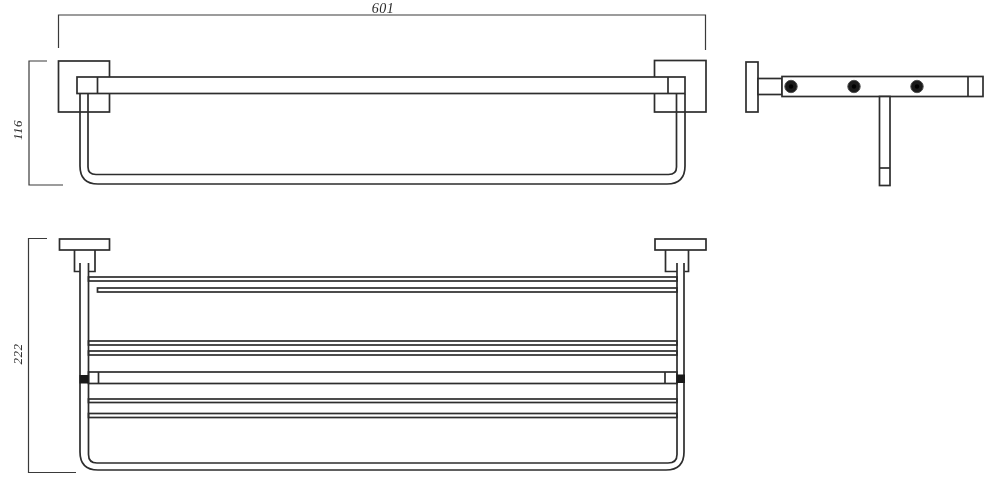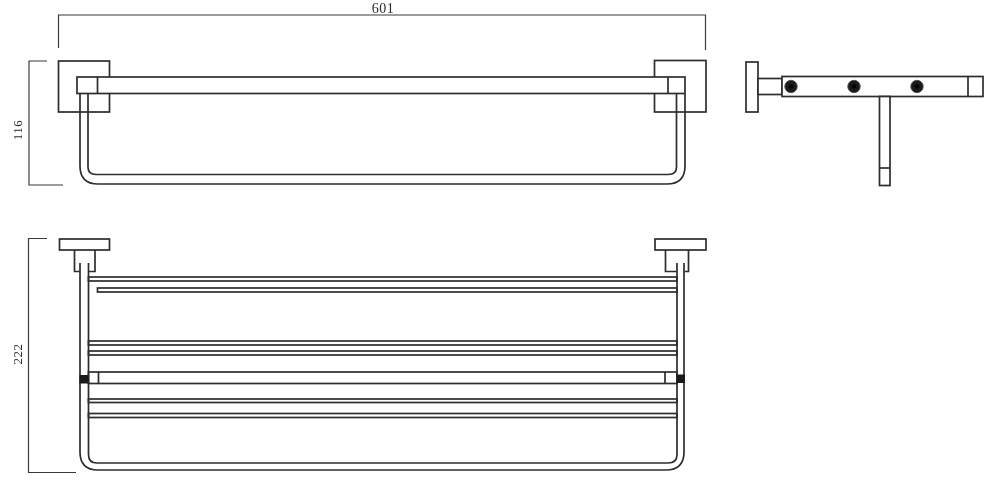--- a/index.html
+++ b/index.html
@@ -4,21 +4,21 @@
 <style>
   html, body {
     margin: 0;
     padding: 0;
     width: 1000px;
     height: 483px;
     background: #ffffff;
     overflow: hidden;
     font-family: "Liberation Serif", serif;
   }
-  .canvas-wrap { width: 1000px; height: 483px; }
+  .canvas-wrap { width: 1000px; height: 483px; font-style: italic; }
   svg { display: block; }
   
   g.outline { stroke-width: 1.7; stroke-linecap: butt; stroke-linejoin: miter; }
   g.dim     { stroke-width: 1.2; }
   .nf { fill: none; }
   .wf { fill: #ffffff; }
   .dim-text {
     font-family: "Liberation Serif", serif;
     font-size: 14px;
     stroke: none;

